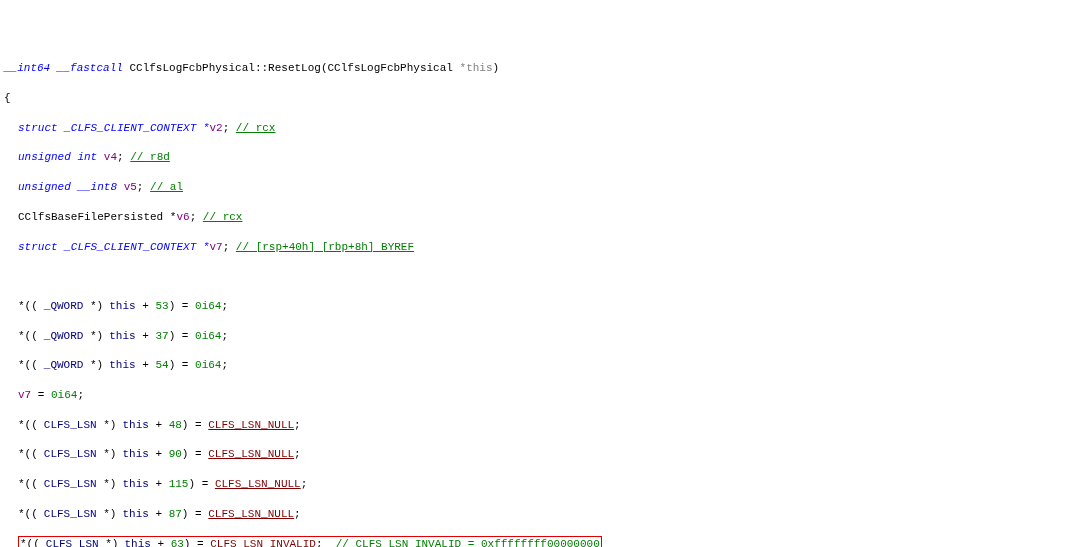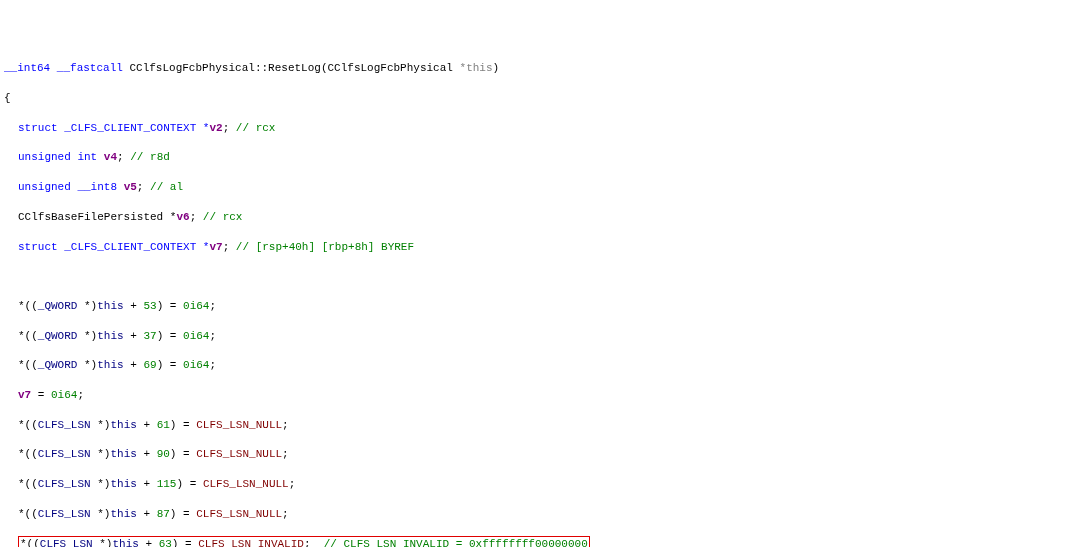--- a/index.html
+++ b/index.html
@@ -5,27 +5,27 @@
     * { margin: 0; padding: 0; box-sizing: border-box; }
     body {
       font-family: "Courier New", Courier, monospace;
       font-size: 11px;
       line-height: 1.35;
       background: #fff;
       color: #000;
       white-space: pre;
       padding: 2px 4px;
     }
-    .kw-blue { color: #0000ff; }
-    .kw-navy { color: #000080; }
+    .kw-blue { color: #0000ff; font-style: italic; }
+    .kw-navy { color: #000080; margin-left: 6px; }
     .kw-gray { color: #808080; }
     .num-green { color: #008000; }
-    .comment-green { color: #008000; }
-    .str-purple { color: #800080; font-weight: bold; }
-    .ident-maroon { color: #800000; }
+    .comment-green { color: #008000; text-decoration: underline; }
+    .str-purple { color: #800080; }
+    .ident-maroon { color: #800000; text-decoration: underline; }
     .redbox {
       border: 1.5px solid #e00000;
       padding: 0 1px;
       display: inline-block;
     }
     .line { display: block; }
     .indent1 { padding-left: 14px; }
   </style>
 </head>
 <body>
@@ -35,23 +35,23 @@
 <span class="line"><span class="kw-blue">__int64</span> <span class="kw-blue">__fastcall</span> <span>CClfsLogFcbPhysical</span>::<span>ResetLog</span>(<span>CClfsLogFcbPhysical</span> <span class="kw-gray">*this</span>)</span>
 <span class="line">{</span>
 <span class="line indent1"><span class="kw-blue">struct _CLFS_CLIENT_CONTEXT *</span><span class="str-purple">v2</span>; <span class="comment-green">// rcx</span></span>
 <span class="line indent1"><span class="kw-blue">unsigned int </span><span class="str-purple">v4</span>; <span class="comment-green">// r8d</span></span>
 <span class="line indent1"><span class="kw-blue">unsigned __int8 </span><span class="str-purple">v5</span>; <span class="comment-green">// al</span></span>
 <span class="line indent1"><span>CClfsBaseFilePersisted *</span><span class="str-purple">v6</span>; <span class="comment-green">// rcx</span></span>
 <span class="line indent1"><span class="kw-blue">struct _CLFS_CLIENT_CONTEXT *</span><span class="str-purple">v7</span>; <span class="comment-green">// [rsp+40h] [rbp+8h] BYREF</span></span>
 <span class="line"> </span>
 <span class="line indent1">*((<span class="kw-navy">_QWORD</span> *)<span class="kw-navy">this</span> + <span class="num-green">53</span>) = <span class="num-green">0i64</span>;</span>
 <span class="line indent1">*((<span class="kw-navy">_QWORD</span> *)<span class="kw-navy">this</span> + <span class="num-green">37</span>) = <span class="num-green">0i64</span>;</span>
-<span class="line indent1">*((<span class="kw-navy">_QWORD</span> *)<span class="kw-navy">this</span> + <span class="num-green">69</span>) = <span class="num-green">0i64</span>;</span>
+<span class="line indent1">*((<span class="kw-navy">_QWORD</span> *)<span class="kw-navy">this</span> + <span class="num-green">54</span>) = <span class="num-green">0i64</span>;</span>
 <span class="line indent1"><span class="str-purple">v7</span> = <span class="num-green">0i64</span>;</span>
-<span class="line indent1">*((<span class="kw-navy">CLFS_LSN</span> *)<span class="kw-navy">this</span> + <span class="num-green">61</span>) = <span class="ident-maroon">CLFS_LSN_NULL</span>;</span>
+<span class="line indent1">*((<span class="kw-navy">CLFS_LSN</span> *)<span class="kw-navy">this</span> + <span class="num-green">48</span>) = <span class="ident-maroon">CLFS_LSN_NULL</span>;</span>
 <span class="line indent1">*((<span class="kw-navy">CLFS_LSN</span> *)<span class="kw-navy">this</span> + <span class="num-green">90</span>) = <span class="ident-maroon">CLFS_LSN_NULL</span>;</span>
 <span class="line indent1">*((<span class="kw-navy">CLFS_LSN</span> *)<span class="kw-navy">this</span> + <span class="num-green">115</span>) = <span class="ident-maroon">CLFS_LSN_NULL</span>;</span>
 <span class="line indent1">*((<span class="kw-navy">CLFS_LSN</span> *)<span class="kw-navy">this</span> + <span class="num-green">87</span>) = <span class="ident-maroon">CLFS_LSN_NULL</span>;</span>
 <span class="line indent1"><span class="redbox">*((<span class="kw-navy">CLFS_LSN</span> *)<span class="kw-navy">this</span> + <span class="num-green">63</span>) = <span class="ident-maroon">CLFS_LSN_INVALID</span>;  <span class="comment-green">// CLFS_LSN_INVALID = 0xffffffff00000000</span></span></span>
 
 
 
 
 
 

